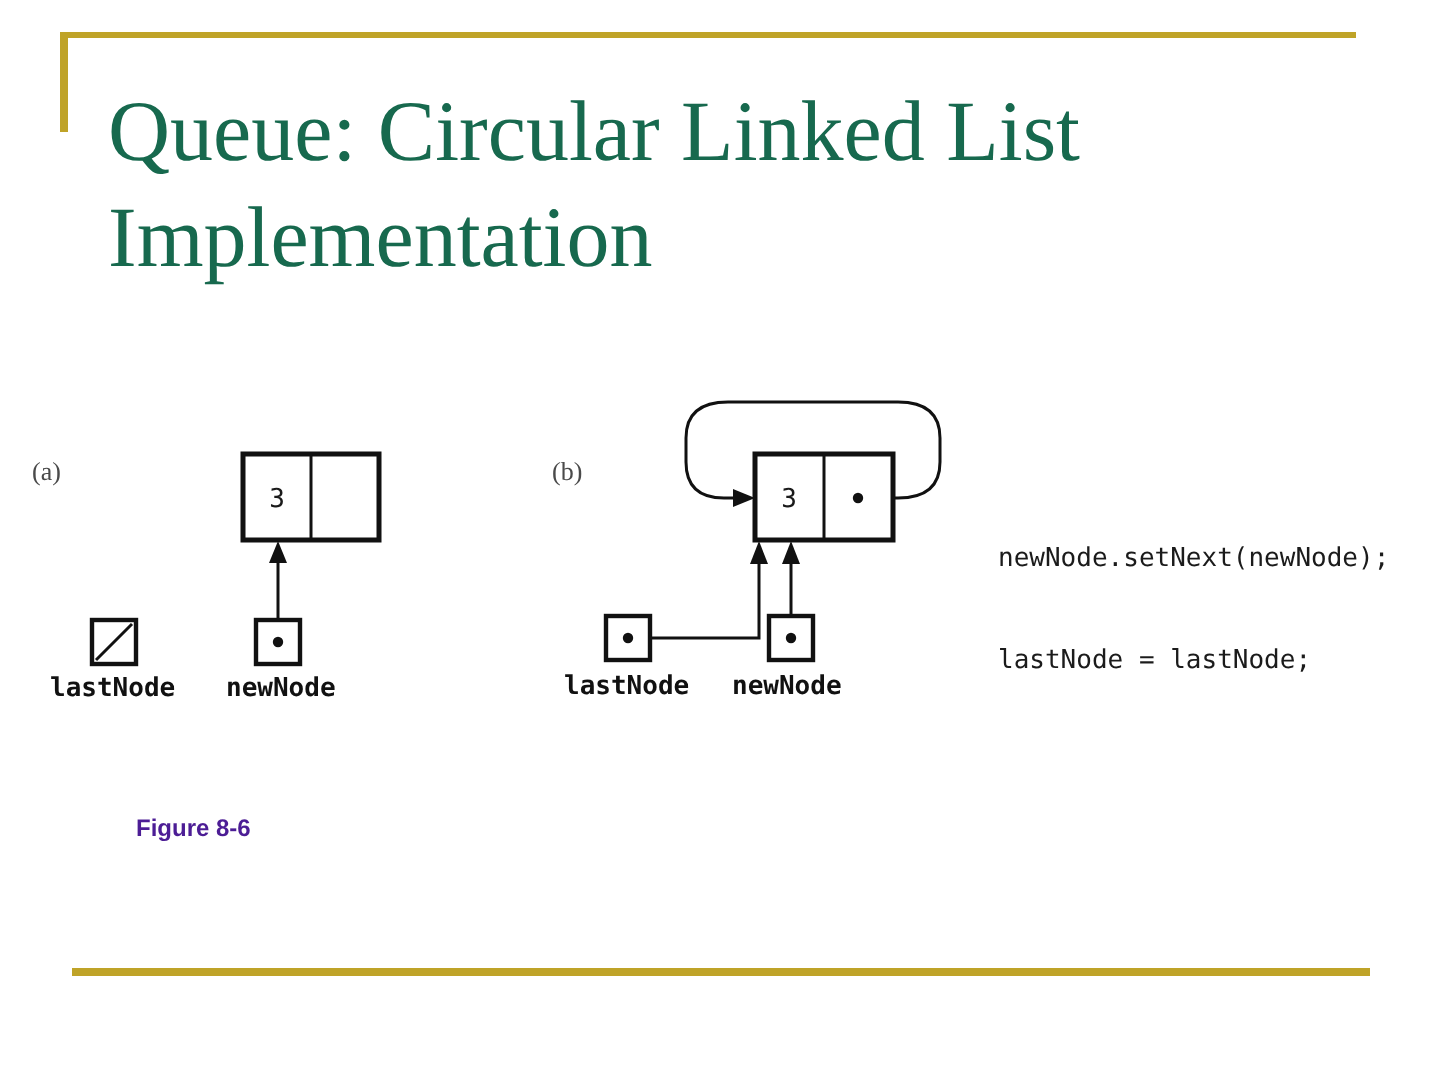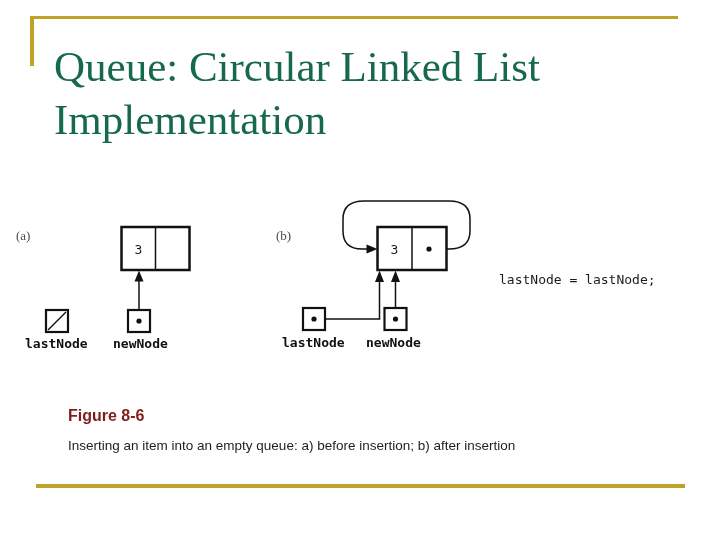--- a/index.html
+++ b/index.html
@@ -59,21 +59,21 @@
   .code{
     position:absolute;left:499px;top:237px;
     font-family:"DejaVu Sans Mono",monospace;
     font-size:13px;line-height:17px;color:#1b1b1b;
     white-space:pre;
   }
 
   
   .figure-label{
     position:absolute;left:68px;top:407px;
-    font-size:16px;font-weight:bold;color:#7f1d1d;
+    font-size:12px;font-weight:bold;color:#4c1d95;
   }
   .figure-caption{
     position:absolute;left:68px;top:438px;width:600px;
     font-size:13.5px;color:#1e1e1e;
   }
 </style>
 </head>
 <body>
 
 <div class="slide">
@@ -129,20 +129,20 @@
         <rect class="box" x="384.5" y="118" width="22" height="22" stroke-width="2.2"></rect>
         <circle class="dot" cx="395.5" cy="129" r="2.6"></circle>
 
         <text class="ptr-label" x="282" y="157">lastNode</text>
         <text class="ptr-label" x="366" y="157">newNode</text>
       </g>
     </svg>
   </div>
 
   <div class="code">
+    <div>newNode.setNext(newNode);</div>
     <div>lastNode = lastNode;</div>
   </div>
 
   <div class="figure-label">Figure 8-6</div>
-  <div class="figure-caption">Inserting an item into an empty queue: a) before insertion; b) after insertion</div>
 
   <div class="accent-bottom"></div>
 </div>
 
 </body></html>

